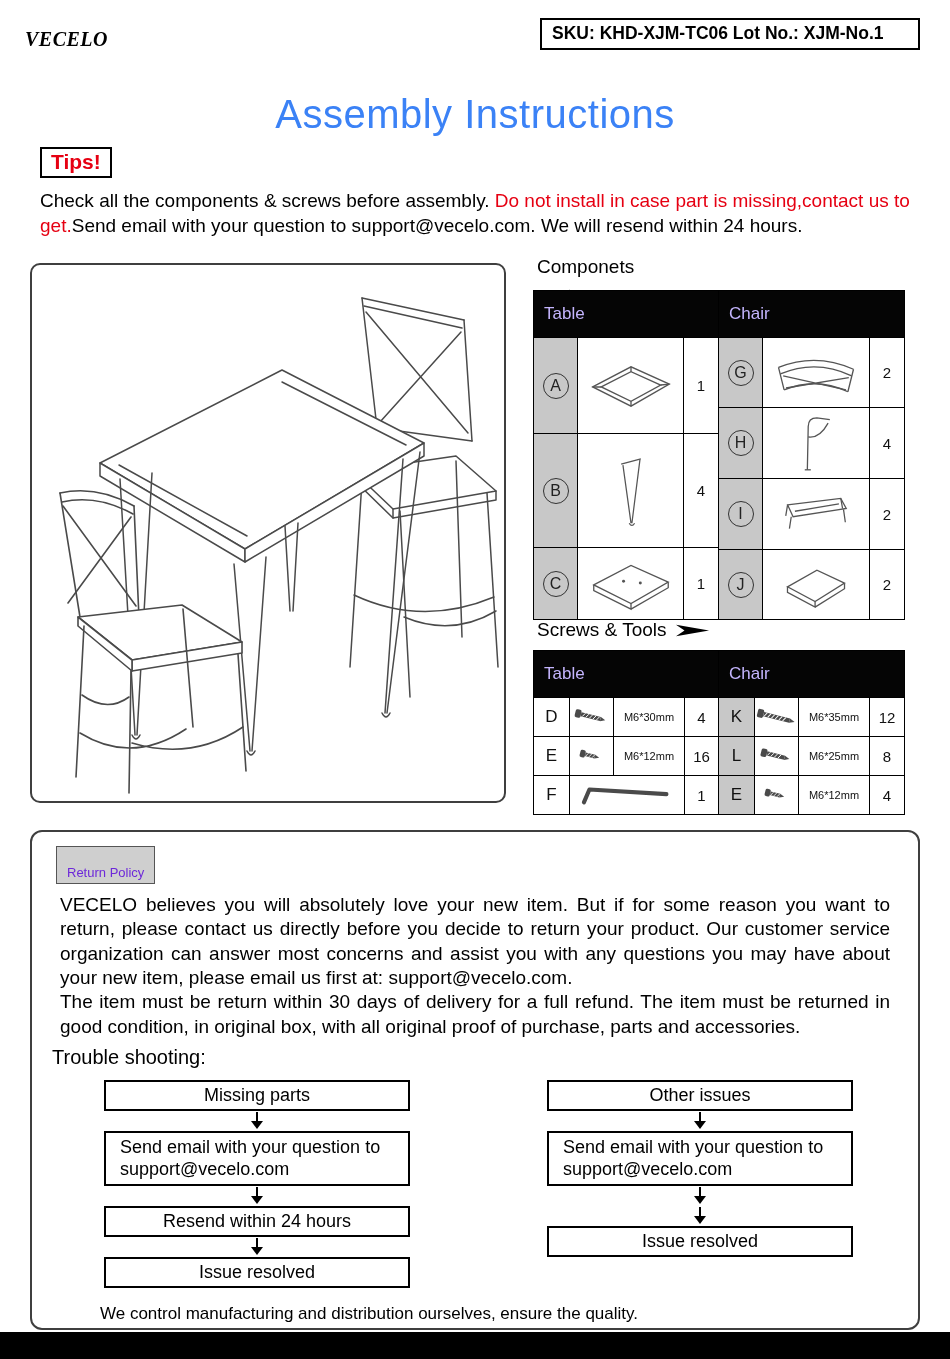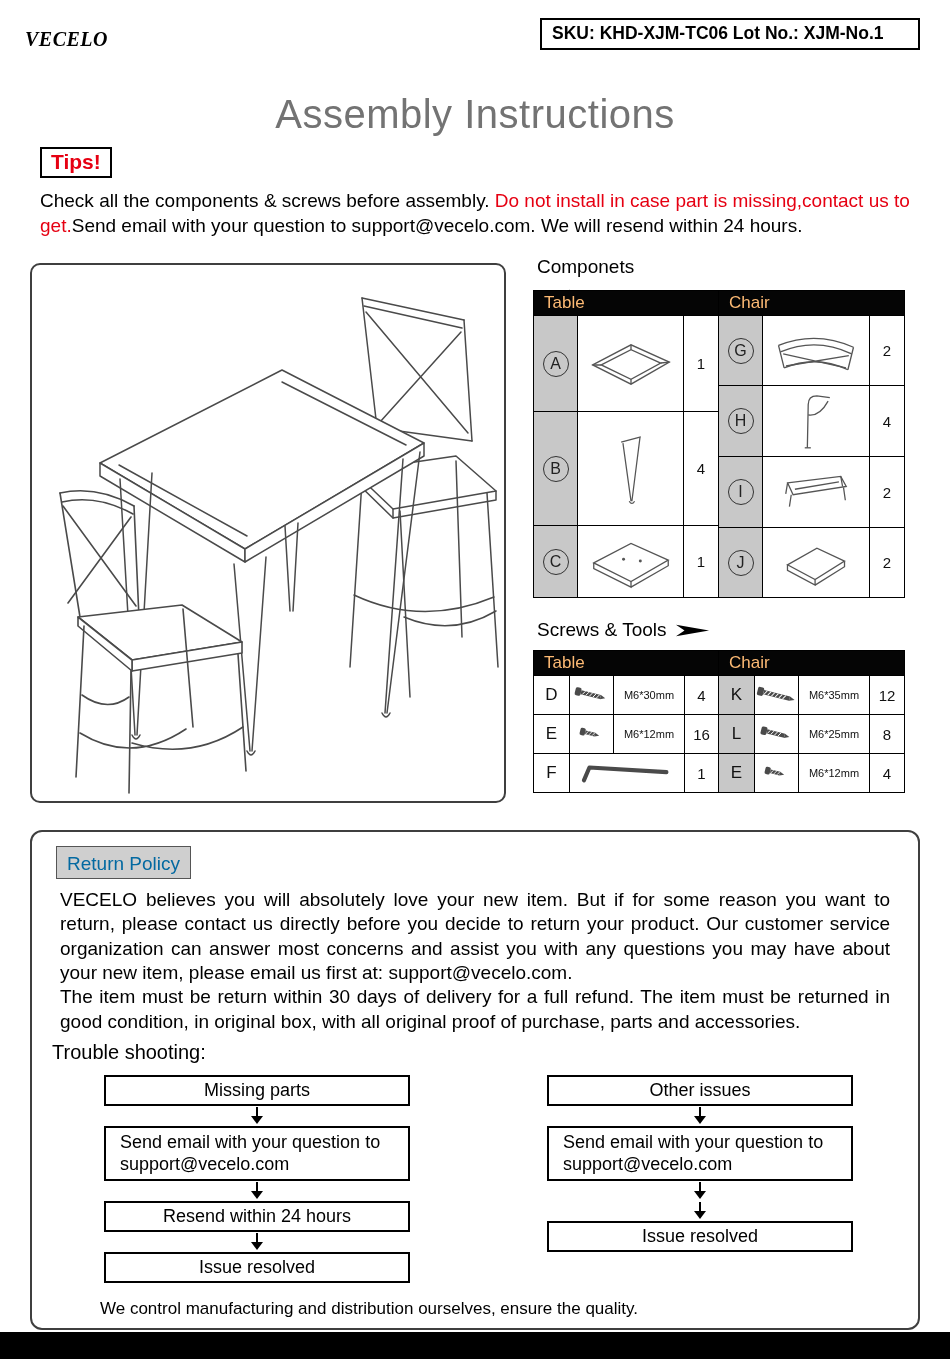--- a/index.html
+++ b/index.html
@@ -13,21 +13,21 @@
     font-family:"Liberation Serif", serif; font-style:italic; font-weight:bold;
     font-size:20px; letter-spacing:0.5px; color:#000;
   }
   .sku-box {
     position:absolute; left:540px; top:18px; width:380px;
     border:2.5px solid #000; padding:3px 20px 4px 10px;
     font-weight:bold; font-size:17.5px; color:#000;
   }
   .title {
     position:absolute; top:92px; left:0; width:100%; margin:0;
-    text-align:center; font-size:40px; font-weight:normal; color:#737373; letter-spacing:0.5px;
+    text-align:center; font-size:40px; font-weight:normal; color:#3b82f6; letter-spacing:0.5px;
   }
   .tips-box {
     position:absolute; left:40px; top:147px; display:inline-block;
     border:2px solid #000; color:#e60012; font-weight:bold; font-size:21px; padding:1px 9px 2px 9px;
   }
   .intro { position:absolute; left:40px; top:188px; width:876px; margin:0;
     font-size:19px; line-height:1.33; color:#000; }
   .red { color:#e60012; }
 
   .diagram-box {
@@ -43,21 +43,21 @@
 
   .comp-table, .screw-table {
     position:absolute; left:533px; width:372px; display:flex;
     border:1px solid #000; background:#fff;
   }
   .comp-table { top:290px; }
   .screw-table { top:650px; }
   .half { flex:1 1 50%; }
   .half.left { border-right:1px solid #000; }
   .thead {
-    height:24px; background:#050505; color:#fdba74; font-size:17px;
+    height:46px; background:#050505; color:#c4b5fd; font-size:17px;
     display:flex; align-items:center; padding-left:10px;
   }
   .prow { display:flex; border-top:1px solid #000; }
   .lcell { width:44px; background:#c8c8c8; border-right:1px solid #000;
     display:flex; align-items:center; justify-content:center; }
   .icell { flex:1; display:flex; align-items:center; justify-content:center; border-right:1px solid #000; overflow:hidden; }
   .qcell { width:34px; display:flex; align-items:center; justify-content:center; font-size:15px; }
   .circ {
     width:26px; height:26px; border:1.5px solid #333; border-radius:50%;
     display:flex; align-items:center; justify-content:center; font-size:16px; color:#222; background:transparent;
@@ -71,21 +71,21 @@
   .s-size { width:71px; border-right:1px solid #000; font-size:11px;
     display:flex; align-items:center; justify-content:center; }
   .s-qty { flex:1; display:flex; align-items:center; justify-content:center; font-size:15px; }
 
   .return-box {
     position:absolute; left:30px; top:830px; width:890px; height:500px;
     border:2px solid #3f3f3f; border-radius:12px; background:#fff;
   }
   .rp-label {
     display:inline-block; margin:14px 0 0 24px; background:#cfcfcf;
-    border:1px solid #555; font-size:19px; padding:6px 10px 3px 10px; color:#0369a1;
+    border:1px solid #555; font-size:13px; padding:18px 10px 3px 10px; color:#6d28d9;
   }
   .rp-para { margin:9px 28px 0 28px; font-size:19px; line-height:1.28; text-align:justify; color:#000; }
   .rp-para.second { margin-top:0; }
   .trouble { margin:7px 0 0 20px; font-size:20px; color:#000; }
   .flows { display:flex; justify-content:space-between; margin:11px 65px 0 48px;padding-left:24px; }
   .flow-col { width:306px; display:flex; flex-direction:column; align-items:center; }
   .flow-box {
     width:100%; border:2px solid #000; font-size:18px; text-align:center;
     padding:3px 4px; min-height:31px; display:flex; flex-direction:column; justify-content:center; color:#000;
   }

